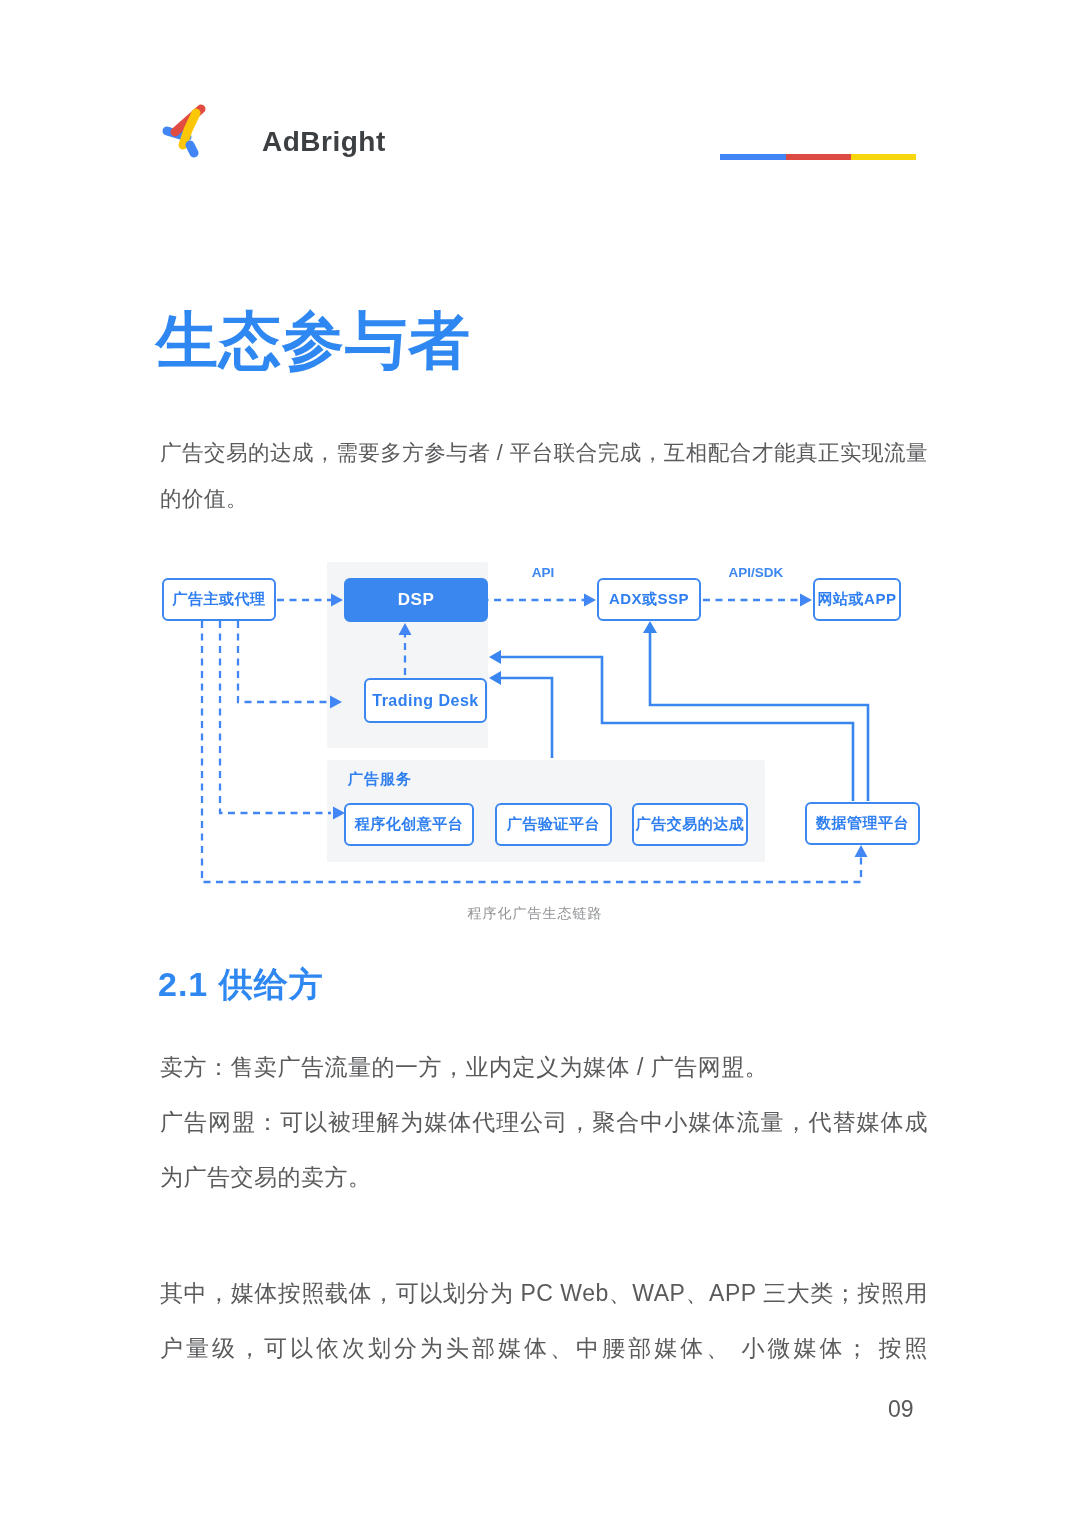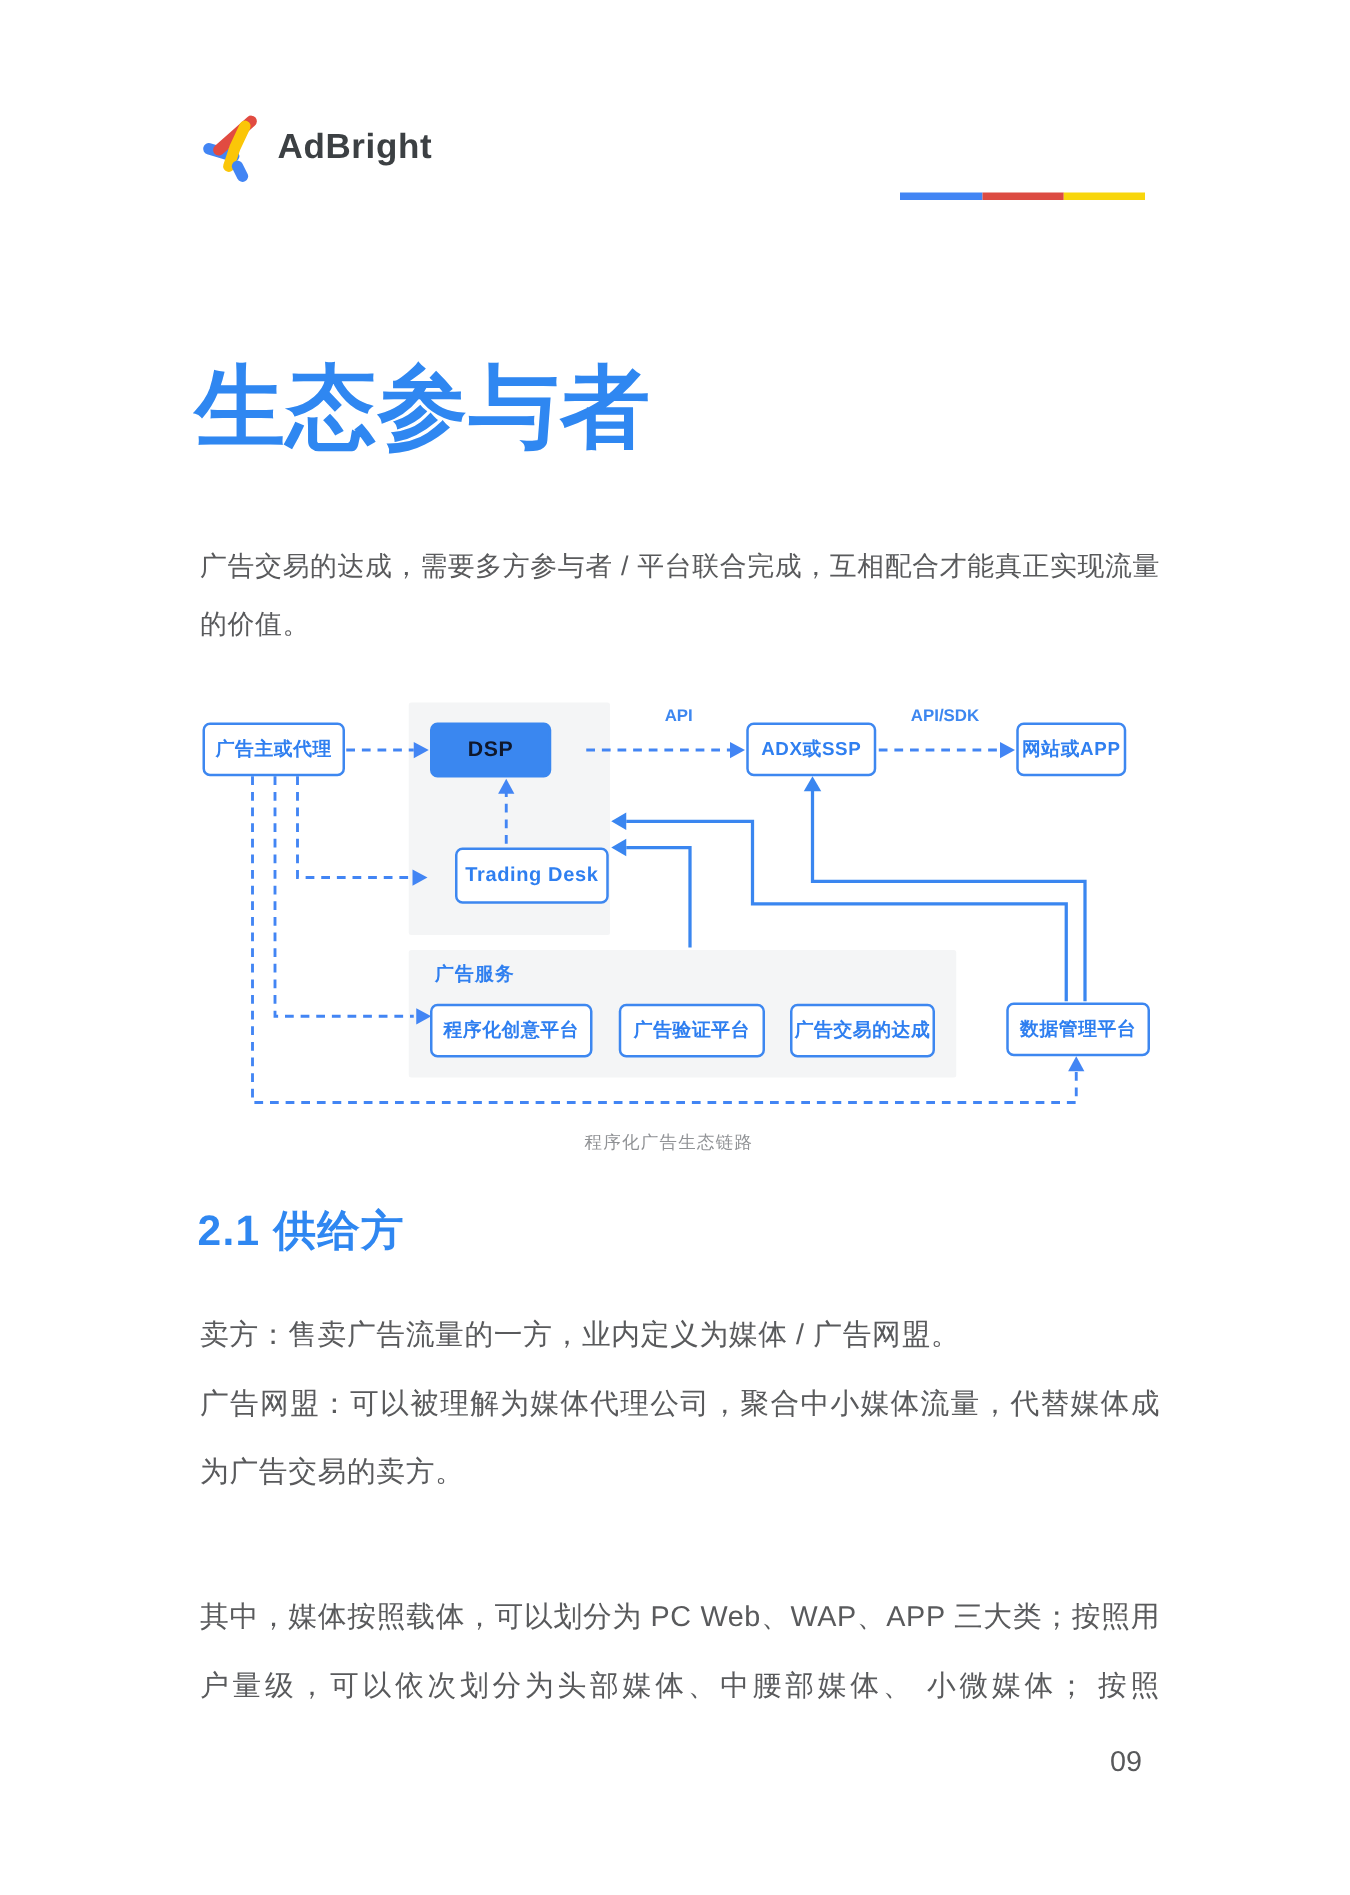--- a/index.html
+++ b/index.html
@@ -2,32 +2,32 @@
 <html><head>
 <meta charset="utf-8">
 <style>
   html,body { margin:0; padding:0; background:#e8e8e8; }
   .page {
     position:relative; width:1080px; height:1516px; margin:0 auto;
     background:#ffffff; overflow:hidden;
     font-family:"Liberation Sans","DejaVu Sans",sans-serif;
   }
   
-  .logo { position:absolute; left:160px; top:88px; display:flex; align-items:center; }
+  .logo { position:absolute; left:160px; top:100px; display:flex; align-items:flex-end;gap:40px; }
   .logo-icon { width:56px; height:58px; }
   .logo-text { font-size:28px; font-weight:600; color:#3c4043; letter-spacing:0.5px; margin-left:6px; }
   .tricolor { position:absolute; left:720px; top:154px; width:196px; height:6px; display:flex; }
   .tricolor span { height:6px; }
   .tc-blue  { width:66px; background:#4285f4; }
   .tc-red   { width:65px; background:#dc4b42; }
   .tc-yellow{ width:65px; background:#f8d60c; }
   
   .h1 {
-    position:absolute; left:156px; top:278px;
-    font-size:72px; font-weight:800; color:#2f87f1; letter-spacing:1px;
+    position:absolute; left:156px; top:299px;
+    font-size:62px; font-weight:800; color:#2f87f1; letter-spacing:1px;
   }
   .intro {
     position:absolute; left:160px; top:430px; width:768px;
     font-size:21.5px; line-height:46px; color:#595a5c;
     text-align:justify; letter-spacing:0.5px;
   }
   .h2 {
     position:absolute; left:158px; top:962px;
     font-size:34px; font-weight:700; color:#2f87f1; letter-spacing:1px;
   }
@@ -43,22 +43,22 @@
   #panel-adservice { left:327px; top:760px; width:438px; height:102px; }
   .connectors { position:absolute; left:150px; top:550px; }
   .node {
     position:absolute; box-sizing:border-box;
     background:#ffffff; border:2px solid #3d87f0; border-radius:6px;
     display:flex; align-items:center; justify-content:center;
     color:#2f7ff0; font-weight:bold; font-size:15px; letter-spacing:0.5px;
     z-index:3;
   }
   #node-advertiser { left:162px; top:578px; width:114px; height:43px; }
-  #node-dsp { left:344px; top:578px; width:97px; height:44px;
-              background:#3a87f0; border-color:#3a87f0; color:#0f172a; font-size:17px; }
+  #node-dsp { left:344px; top:578px; width:144px; height:44px;
+              background:#3a87f0; border-color:#3a87f0; color:#ffffff; font-size:17px; }
   #node-adx { left:597px; top:578px; width:104px; height:43px; }
   #node-site { left:813px; top:578px; width:88px; height:43px; }
   #node-td { left:364px; top:678px; width:123px; height:45px; font-size:16px; }
   #node-creative { left:344px; top:803px; width:130px; height:43px; }
   #node-verify { left:495px; top:803px; width:117px; height:43px; }
   #node-monitor { left:632px; top:803px; width:116px; height:43px; }
   #node-dmp { left:805px; top:802px; width:115px; height:43px; }
   .edge-label {
     position:absolute; z-index:3; text-align:center;
     color:#3d87f0; font-weight:bold; font-size:13.5px;

